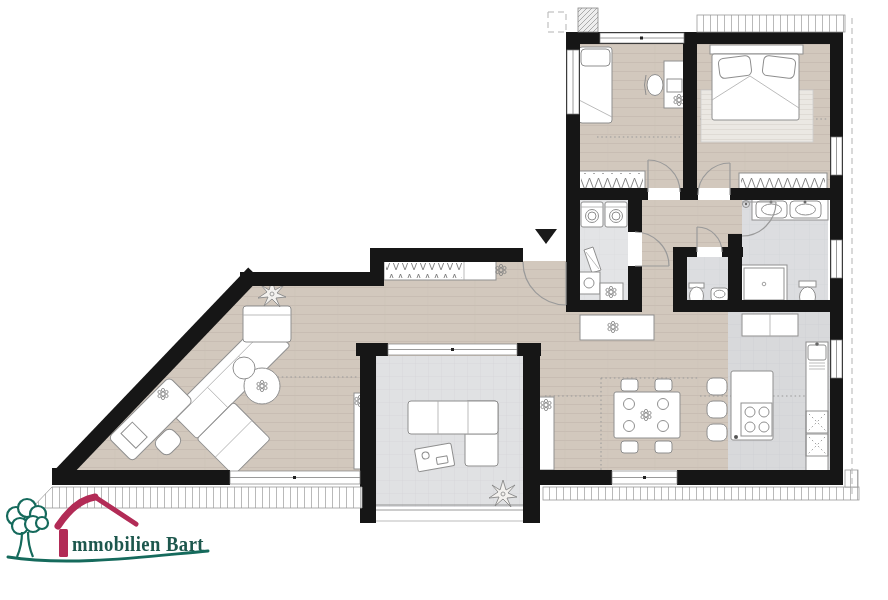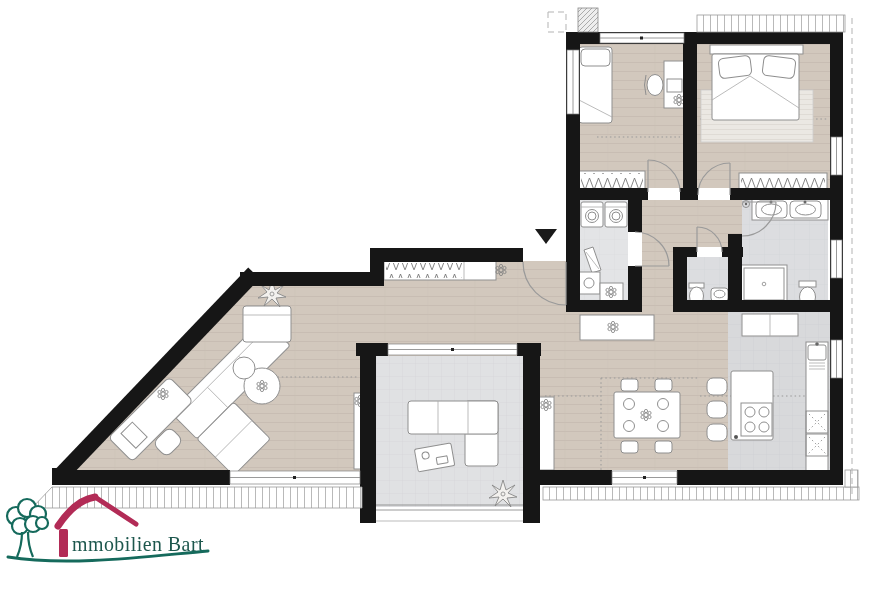--- a/index.html
+++ b/index.html
@@ -1,17 +1,17 @@
 <!DOCTYPE html>
 <html><head>
 <meta charset="utf-8">
 <style>
   html,body{margin:0;padding:0;background:#fff;}
   #stage{position:relative;width:888px;height:600px;background:#fff;overflow:hidden;
-         font-family:"Liberation Sans",sans-serif;}
+         font-family:"Liberation Sans",sans-serif;font-weight:bold;}
   svg{display:block;}
   .wall{fill:#161616;stroke:none;}
   .furn{fill:#ffffff;stroke:#8f8f8f;stroke-width:1;}
   .furnl{fill:none;stroke:#8f8f8f;stroke-width:1;}
   .soft{fill:none;stroke:#aaaaaa;stroke-width:0.8;}
   .dot{fill:none;stroke:#999999;stroke-width:1;stroke-dasharray:1.5 2.8;}
   .dash{fill:none;stroke:#b3b3b3;stroke-width:1;stroke-dasharray:6 4;}
   .arc{fill:none;stroke:#9a9a9a;stroke-width:1.2;}
   .win{fill:#ffffff;stroke:#808080;stroke-width:0.7;}
   .winl{stroke:#808080;stroke-width:0.8;}

